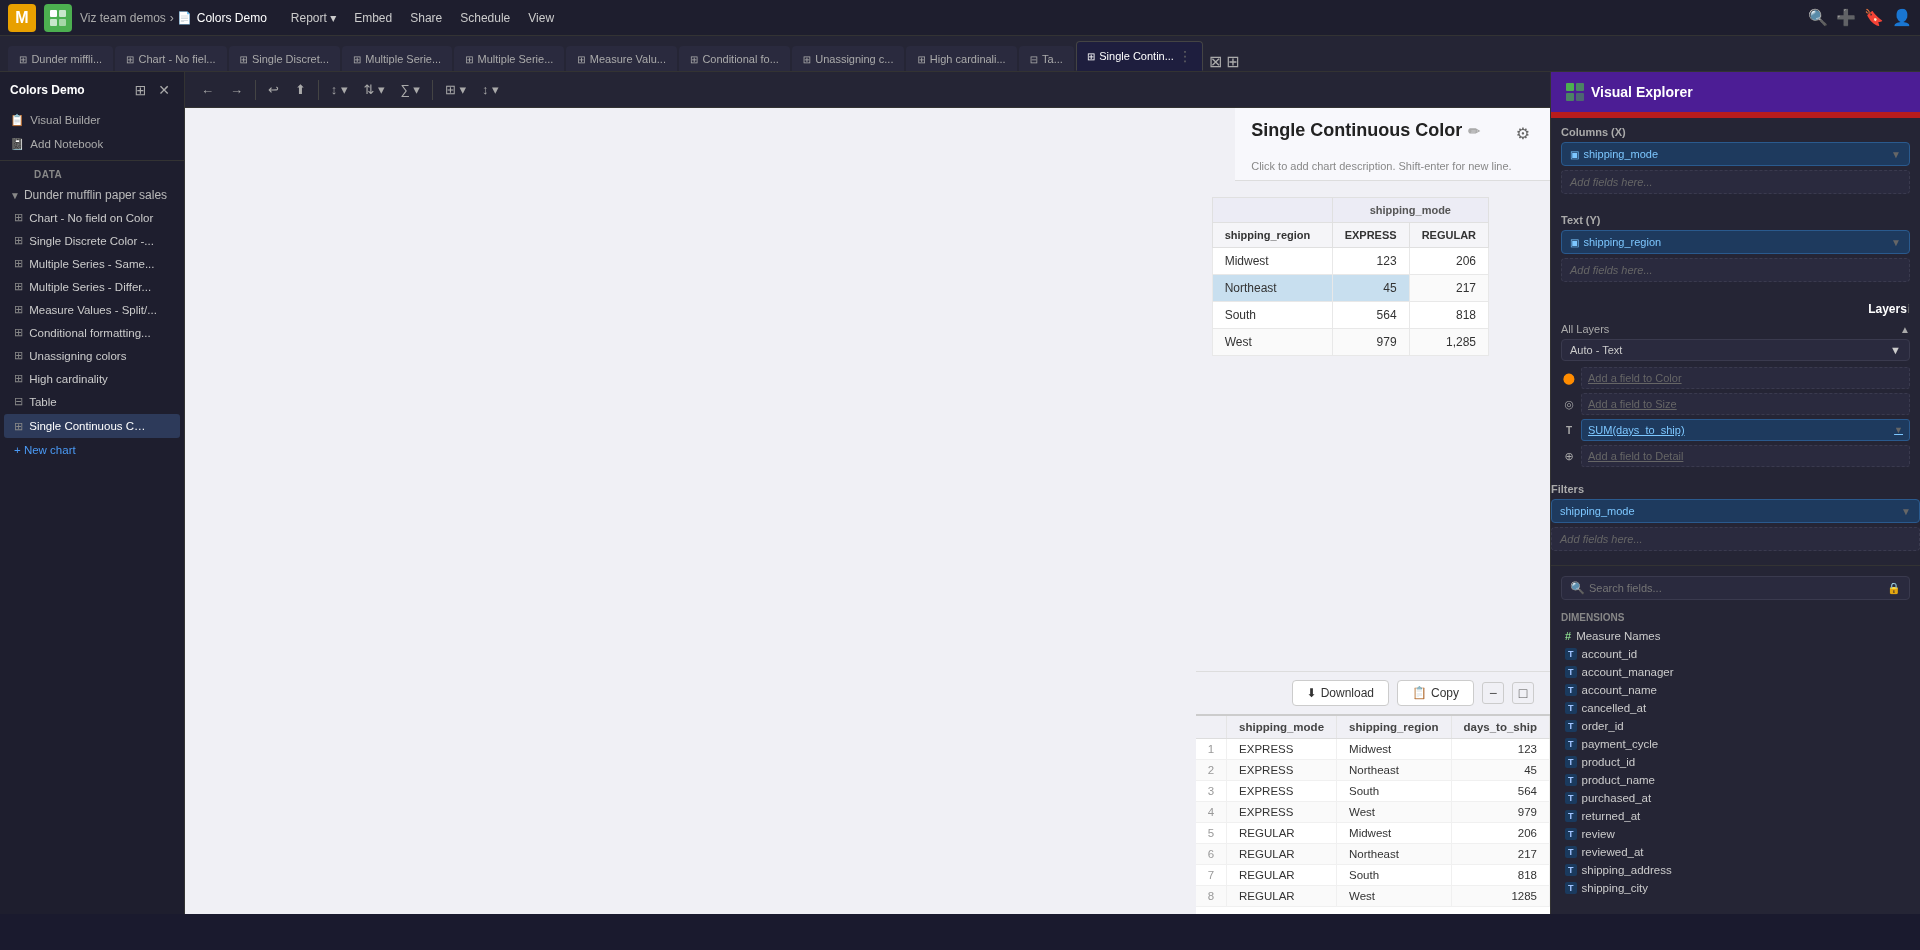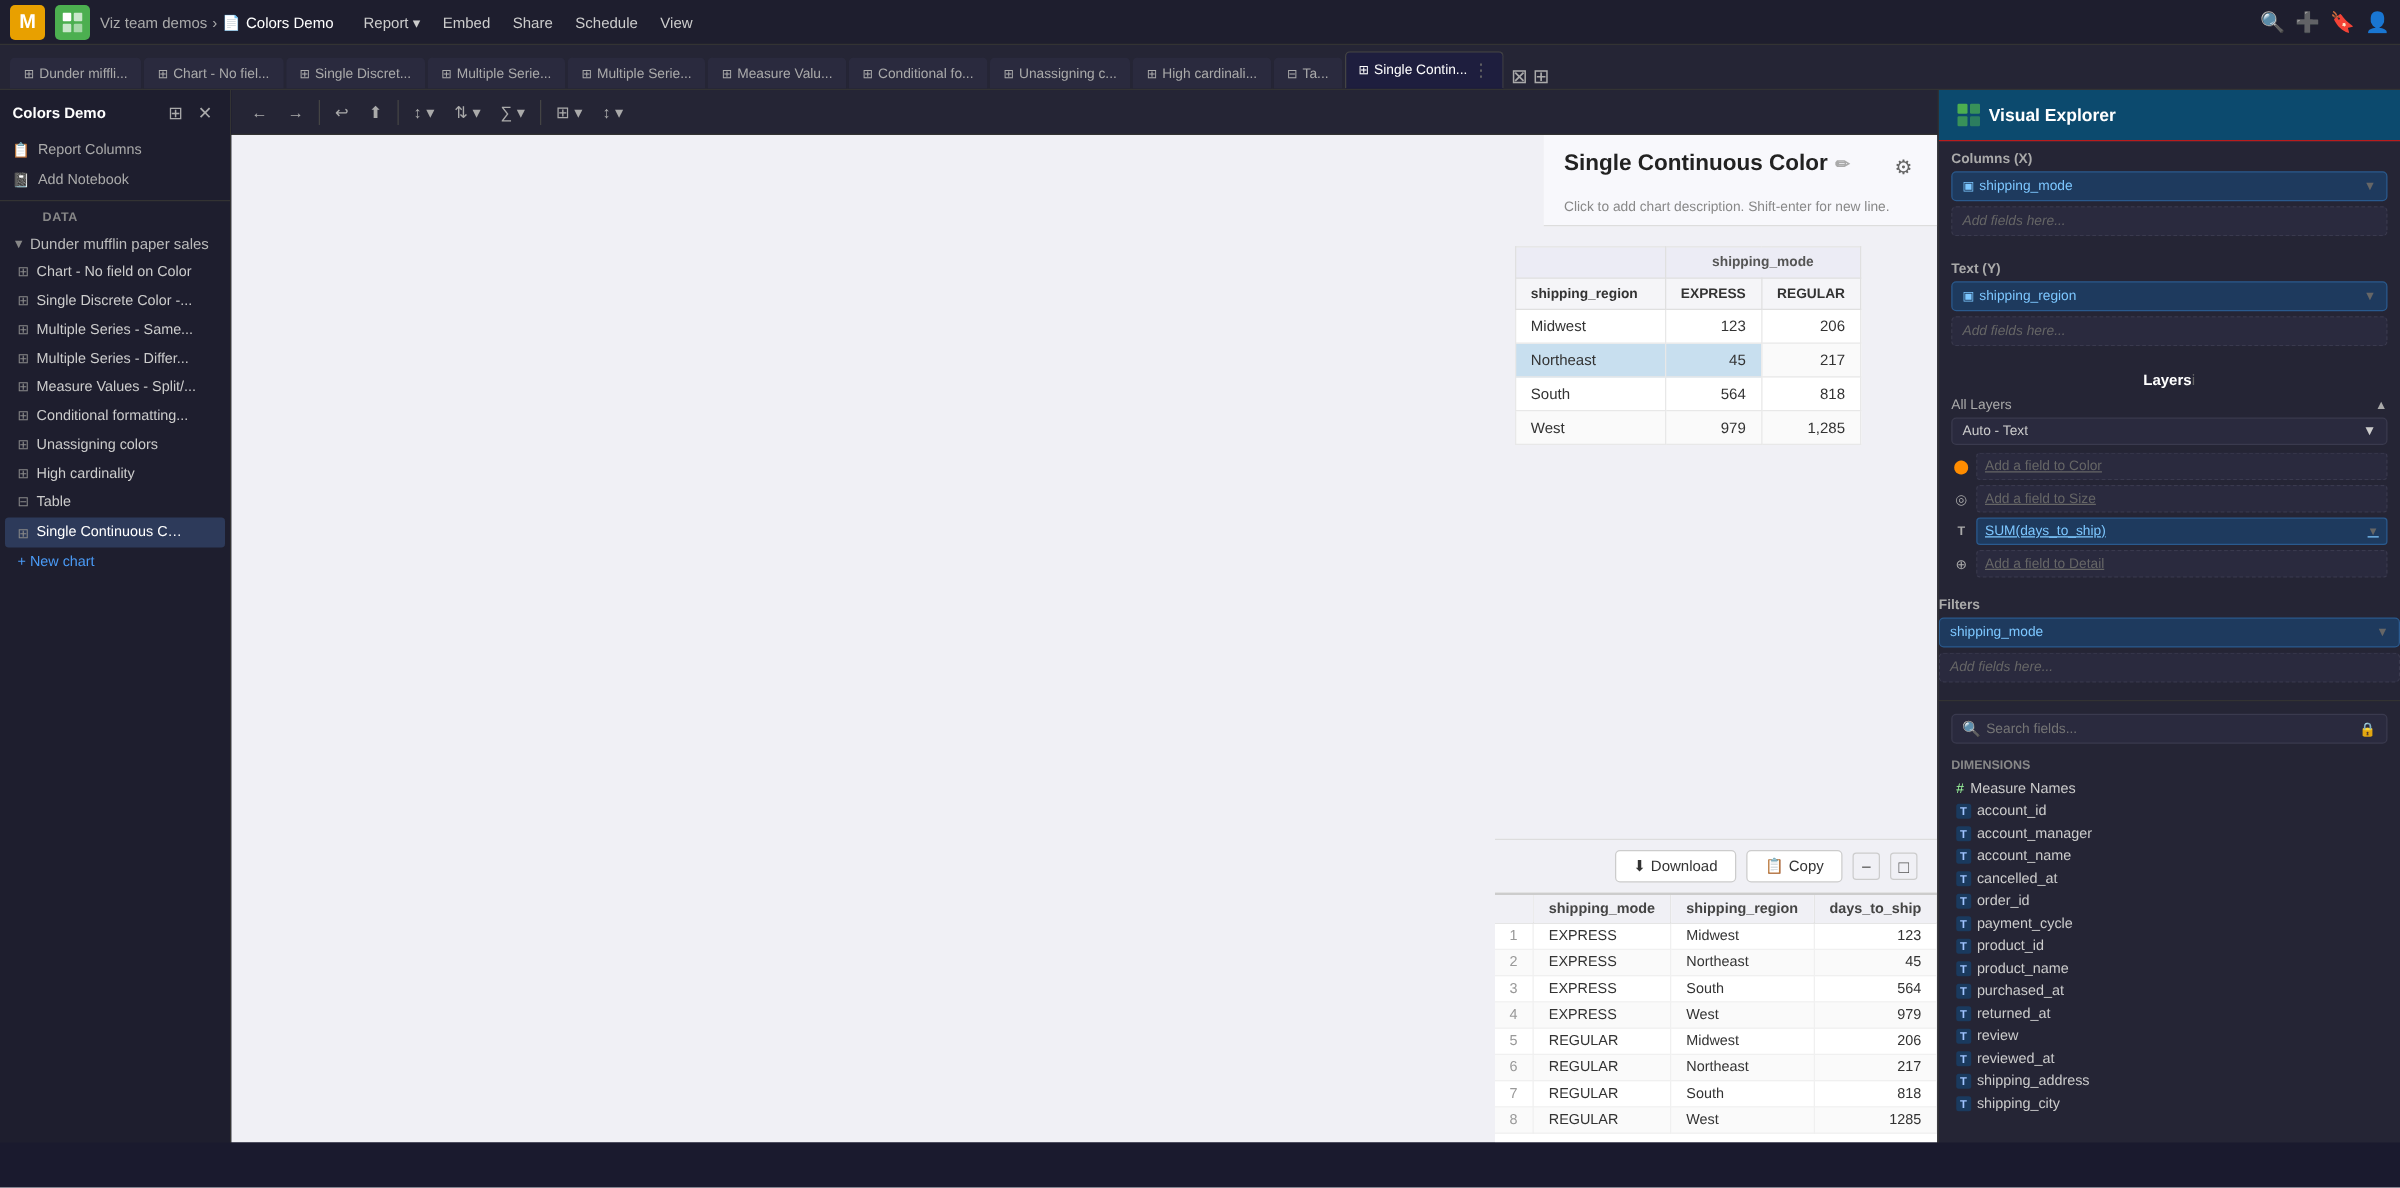--- a/index.html
+++ b/index.html
@@ -315,24 +315,24 @@
     .viz-explorer-panel {
       width: 370px;
       background: #252535;
       border-left: 1px solid #333;
       display: flex;
       flex-direction: column;
       overflow: hidden;
     }
 
     .viz-explorer-header {
-      background: #0c4a6e;
+      background: #4c1d95;
       padding: 10px 14px;
       display: flex; align-items: center; gap: 6px;
-      border-bottom: 1px solid #b91c1c;
+      border-bottom: 6px solid #b91c1c;
     }
     .viz-logo { width: 20px; height: 20px; }
     .viz-header-title { font-size: 14px; font-weight: 600; color: #fff; }
 
     .viz-tabs {
       display: flex;
       border-bottom: 1px solid #333;
     }
     .viz-tab {
       flex: 1; padding: 8px; text-align: center;
@@ -404,21 +404,21 @@
       cursor: pointer;
       border-radius: 3px;
       font-size: 11.5px;
       color: #ccc;
     }
     .field-type-T { color: #a0c4ff; font-size: 9px; font-weight: bold; padding: 1px 3px; background: #1a3a5e; border-radius: 2px; }
     .field-type-hash { color: #a0ffa0; font-size: 11px; }
 
     .viz-layers-section { padding: 6px 10px; }
     .viz-layers-header {
-      display: flex; align-items: center; justify-content: center;
+      display: flex; align-items: center; justify-content: flex-end;
       margin-bottom: 6px;
     }
     .viz-layers-title { font-size: 12px; font-weight: 600; color: #fff; }
     .viz-layers-info { color: #666; font-size: 12px; cursor: pointer; }
 
     .layers-group-header {
       display: flex; align-items: center; justify-content: space-between;
       font-size: 11px; color: #aaa; margin-bottom: 4px;
     }
     .layers-group-title { font-weight: 500; }
@@ -578,21 +578,21 @@
     <div class="sidebar-title-bar">
       <span class="sidebar-title">Colors Demo</span>
       <div class="sidebar-actions">
         <button class="sidebar-action-btn">⊞</button>
         <button class="sidebar-action-btn">✕</button>
       </div>
     </div>
 
     <div class="sidebar-nav-item">
       <span>📋</span>
-      <span>Report Columns</span>
+      <span>Visual Builder</span>
     </div>
     <div class="sidebar-nav-item">
       <span>📓</span>
       <span>Add Notebook</span>
     </div>
 
     <div class="section-divider"></div>
 
     <div class="sidebar-section-label">DATA</div>
 

